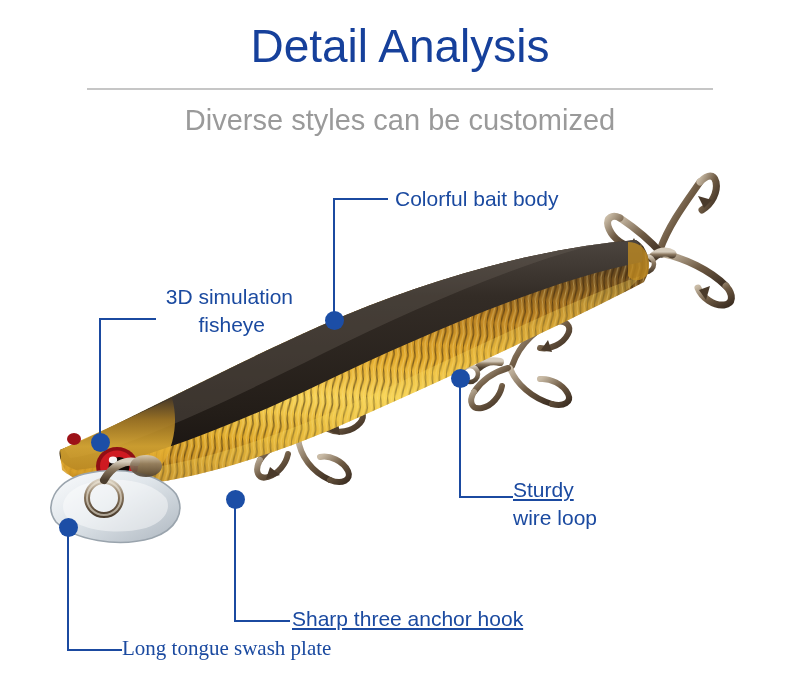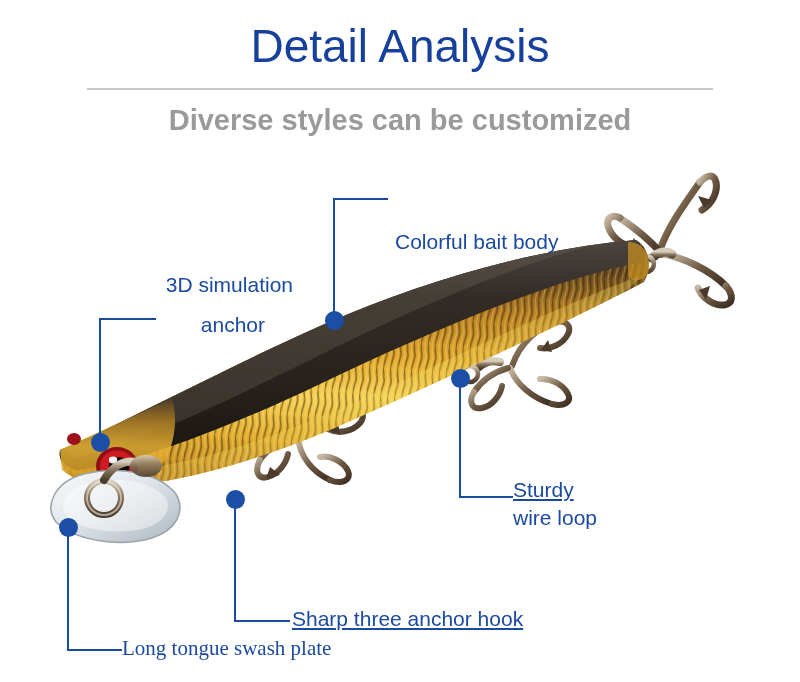--- a/index.html
+++ b/index.html
@@ -31,21 +31,21 @@
     position:absolute;
     left:87px; top:88px;
     width:626px; height:2px;
     background:#c6c6c6;
   }
   .subtitle {
     position:absolute;
     top:100px; left:0; width:800px;
     text-align:center;
     font-size:29px;
-    font-weight:700;
+    font-weight:400;
     color:#9a9a9a;
     line-height:40px;
     white-space:nowrap;
   }
 
   
   .callout-text {
     position:absolute;
     color:#1b4aa0;
     font-size:21px;
@@ -268,29 +268,29 @@
       <circle cx="104" cy="368" r="17" fill="none" stroke="#efe7d8" stroke-width="2" opacity="0.6"></circle>
       <path d="M104 350 C 112 336, 124 330, 136 332" stroke="url(#gMetal)" stroke-width="8" fill="none" stroke-linecap="round"></path>
       <ellipse cx="146" cy="336" rx="16" ry="11" fill="url(#gMetal)" opacity="0.9"></ellipse>
     </g>
   </svg>
 
   <div>
     <span class="leader v" style="left:333px; top:199px; height:121px;"></span>
     <span class="leader h" style="left:333px; top:198px; width:55px;"></span>
     <span class="dot" style="left:325px; top:311px;"></span>
-    <div class="callout-text left-align" style="left:395px; top:185px;margin-top:43px;">Colorful bait body</div>
+    <div class="callout-text left-align" style="left:395px; top:185px;">Colorful bait body</div>
   </div>
 
   <div>
     <span class="leader v" style="left:99px; top:318px; height:120px;"></span>
     <span class="leader h" style="left:99px; top:318px; width:57px;"></span>
     <span class="dot" style="left:91px; top:433px;"></span>
-    <div class="callout-text right-align" style="left:0px; top:271px; width:293px;">3D simulation</div>
-    <div class="callout-text right-align" style="left:0px; top:311px; width:265px;">anchor</div>
+    <div class="callout-text right-align" style="left:0px; top:283px; width:293px;">3D simulation</div>
+    <div class="callout-text right-align" style="left:0px; top:311px; width:265px;">fisheye</div>
   </div>
 
   <div>
     <span class="leader v" style="left:459px; top:378px; height:119px;"></span>
     <span class="leader h" style="left:459px; top:496px; width:54px;"></span>
     <span class="dot" style="left:451px; top:369px;"></span>
     <div class="callout-text left-align" style="left:513px; top:476px;text-decoration:underline;">Sturdy</div>
     <div class="callout-text left-align" style="left:513px; top:504px;">wire loop</div>
   </div>
 

